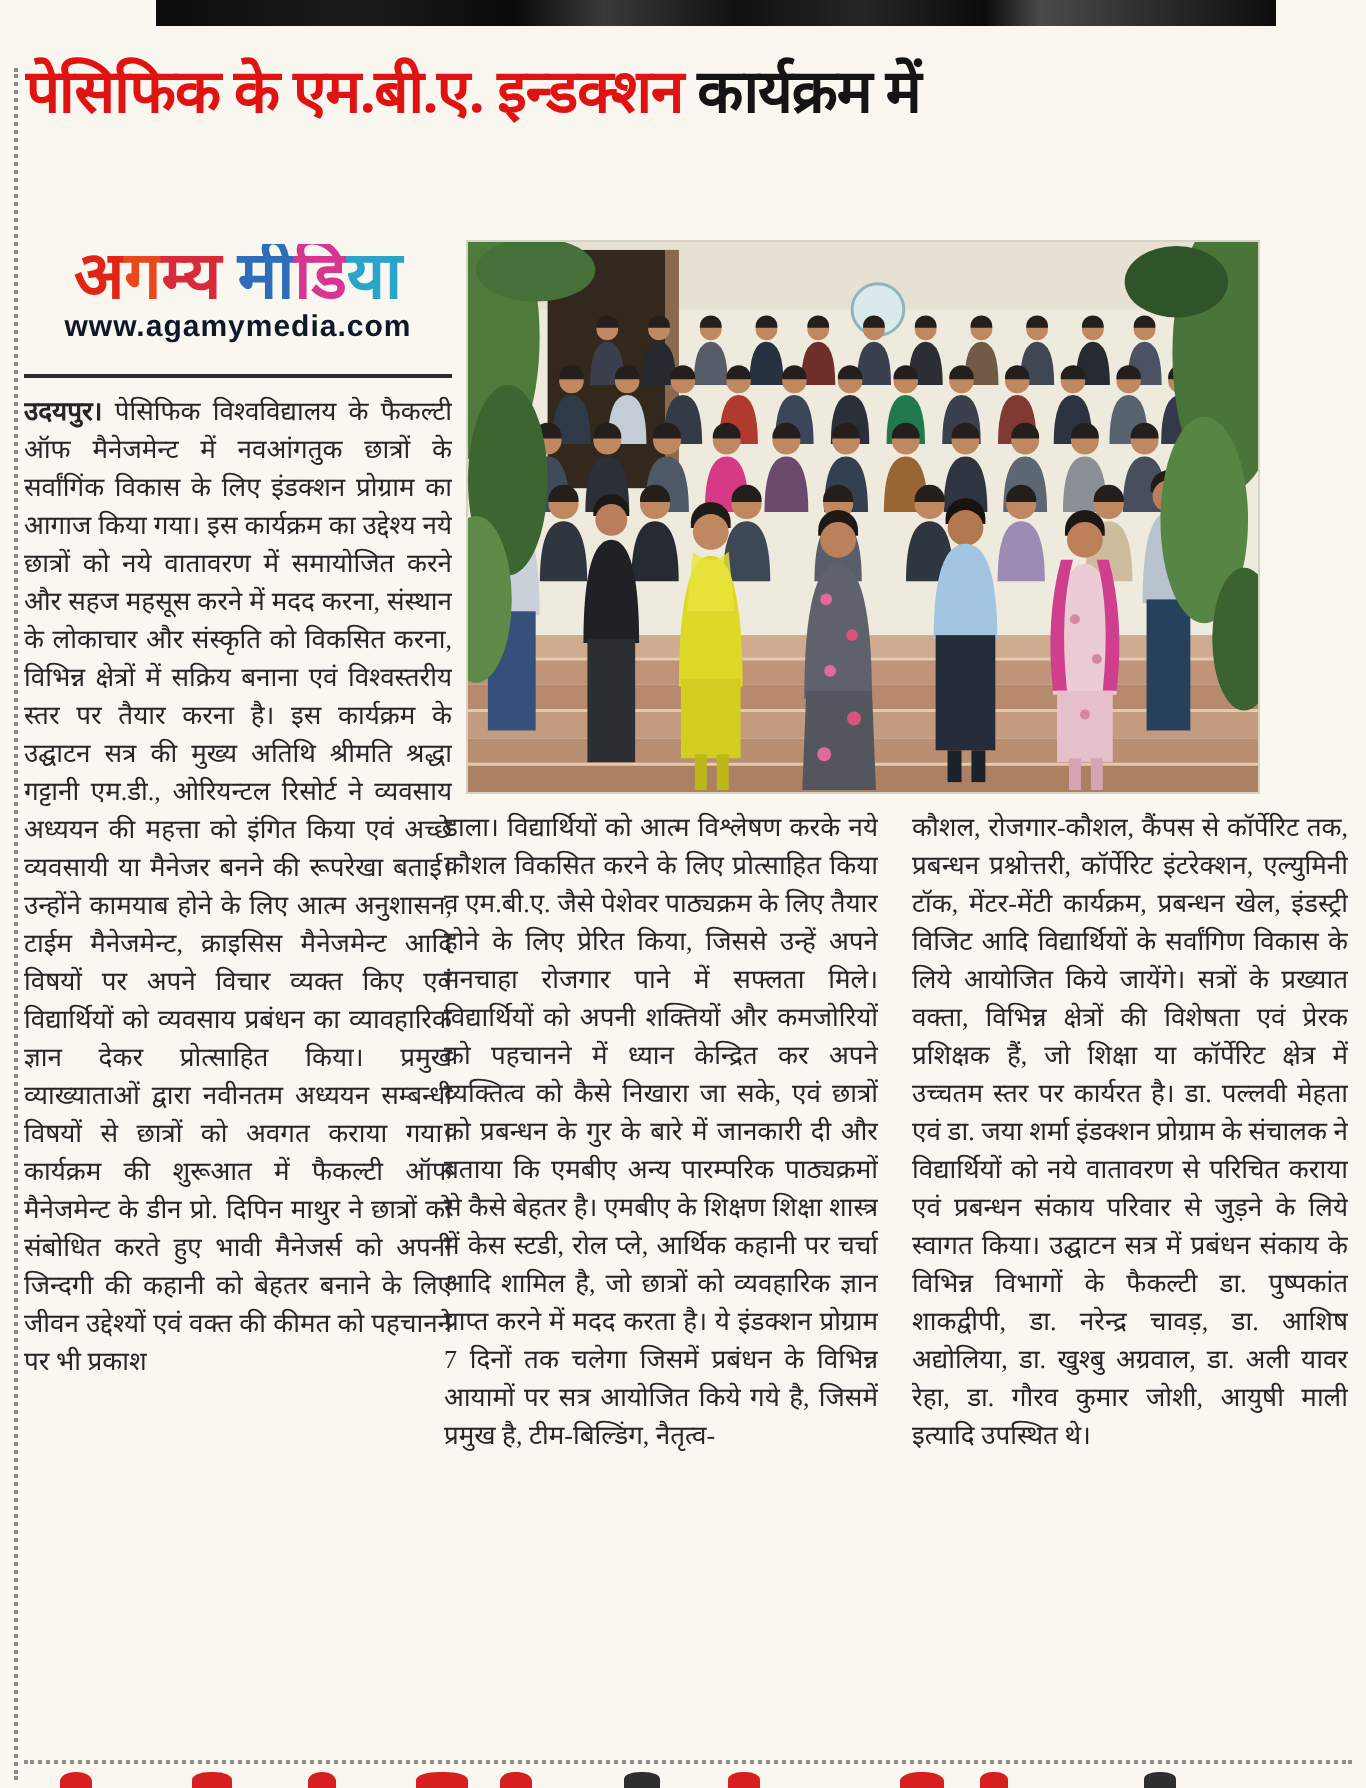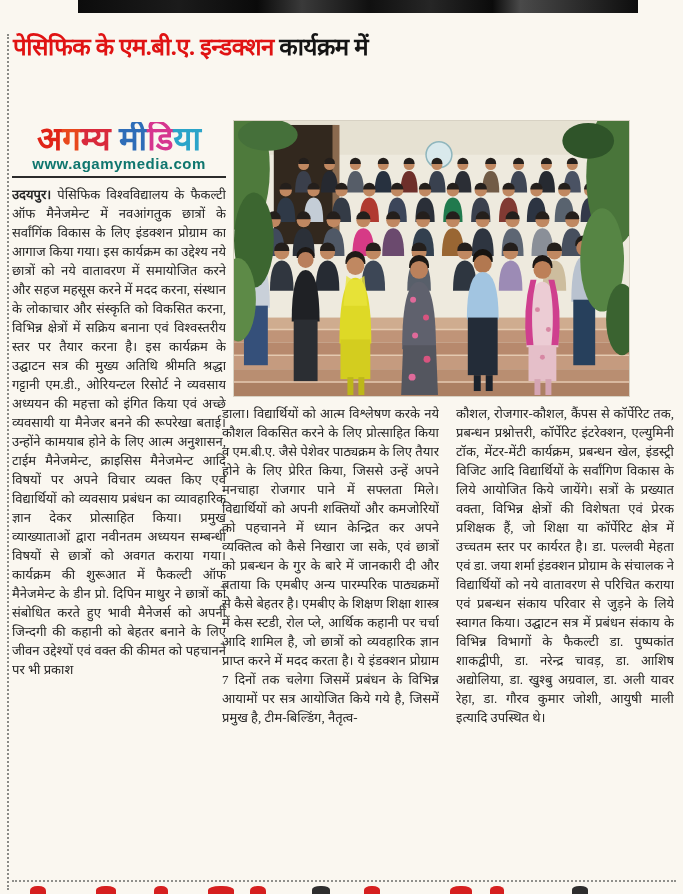--- a/index.html
+++ b/index.html
@@ -12,33 +12,33 @@
   .top-strip{
     position:absolute;left:78px;top:0;width:560px;height:13px;
     background:linear-gradient(90deg,#0c0c0c 0%,#1b1b1b 18%,#0a0a0a 32%,#3a3a3a 40%,#101010 52%,#262626 63%,#0b0b0b 74%,#4a4a4a 79%,#0d0d0d 100%);
   }
   .left-dotted{
     position:absolute;left:7px;top:34px;height:856px;width:0;
     border-left:2px dotted #8a8a86;
   }
   .headline{
     position:absolute;left:13px;top:26px;width:660px;
-    font-weight:bold;color:#141414;font-size:24px;line-height:42px;
+    font-weight:bold;color:#141414;font-size:30px;line-height:42px;
     letter-spacing:-0.5px;white-space:nowrap;
   }
   .headline .red{color:#e01313;}
   .left-col{
     position:absolute;left:12px;top:122px;width:214px;height:756px;overflow:hidden;
   }
   .masthead{ text-align:center;padding:2px 0 0 0; }
   .logo{ font-size:33px;font-weight:bold;line-height:30px;letter-spacing:0; }
   .website{
     font-family:"Liberation Sans", sans-serif;
-    font-size:15px;font-weight:bold;color:#0f766e;letter-spacing:.5px;
-    border-bottom:2px solid #2b2b2b;padding-bottom:4px;margin-top:1px;
+    font-size:15px;font-weight:bold;color:#0f172a;letter-spacing:.5px;
+    border-bottom:2px solid #2b2b2b;padding-bottom:15px;margin-top:1px;
   }
   .bodytext{
     font-size:13px;line-height:19px;color:#262626;text-align:justify;
     text-justify:inter-word;
   }
   .left-col .bodytext{margin-top:7px;}
   .dateline{font-weight:bold;}
   .photo-frame{
     position:absolute;left:233px;top:120px;width:397px;height:277px;
     background:#efebe1;border:1px solid #d8d2c4;box-sizing:border-box;

